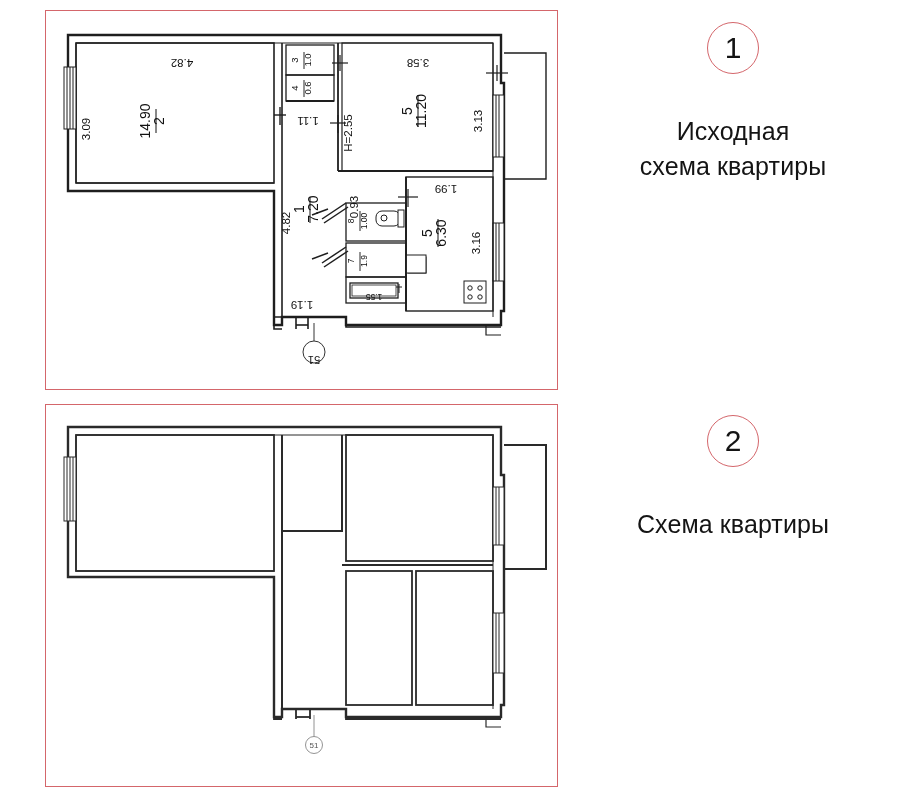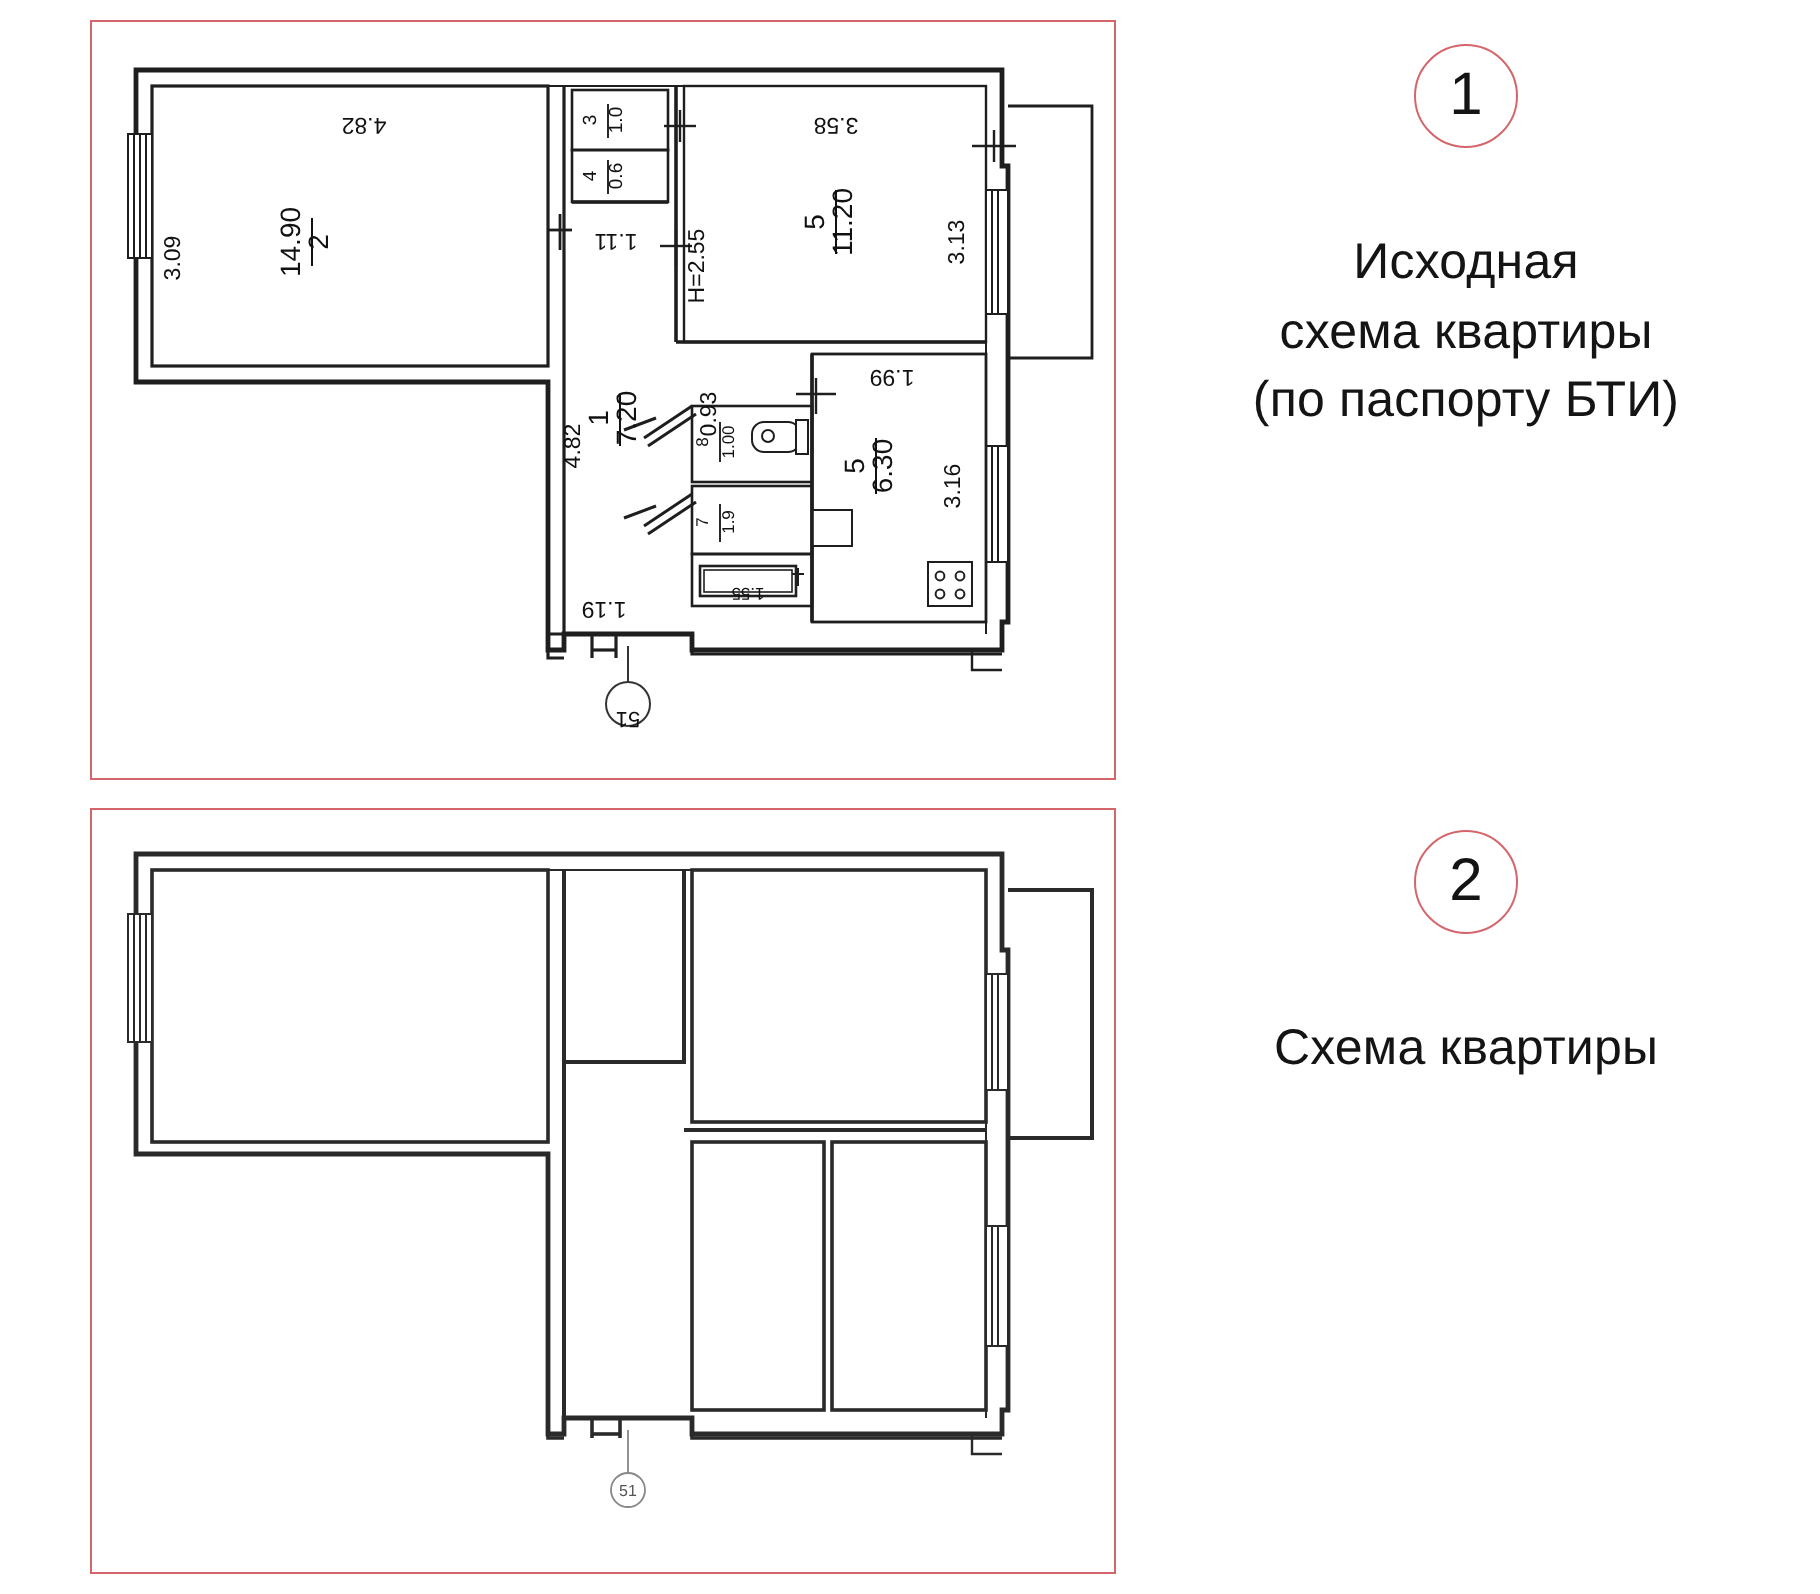--- a/index.html
+++ b/index.html
@@ -316,21 +316,20 @@
         <text class="marker2" x="268" y="343" text-anchor="middle">51</text>
       </g>
     </svg>
   </div>
 
   <div class="caption-block" id="caption-1">
     <div class="badge">1</div>
     <div class="caption-text">
       <div>Исходная</div>
       <div>схема квартиры</div>
-      <div>(по паспорту БТИ)</div>
     </div>
   </div>
 
   <div class="caption-block" id="caption-2">
     <div class="badge">2</div>
     <div class="caption-text">
       <div>Схема квартиры</div>
     </div>
   </div>
 

